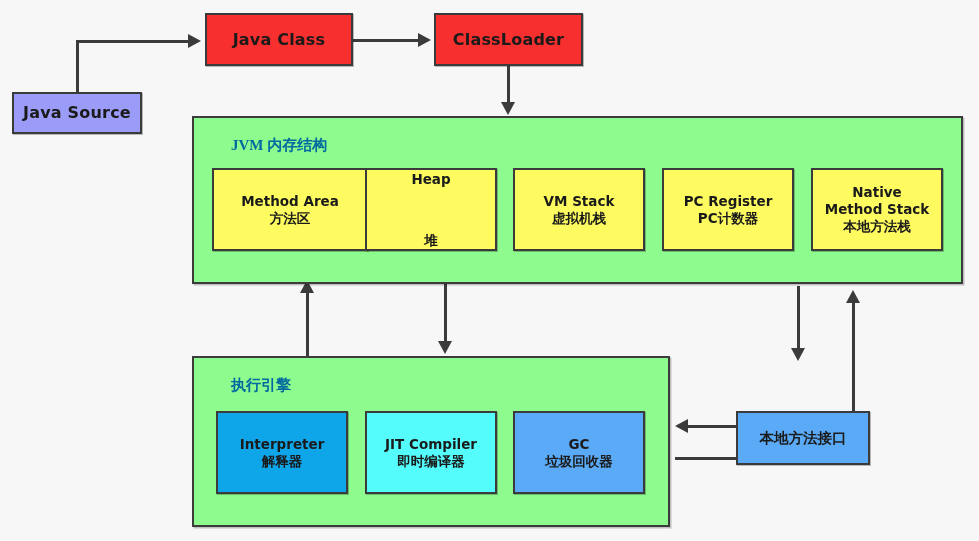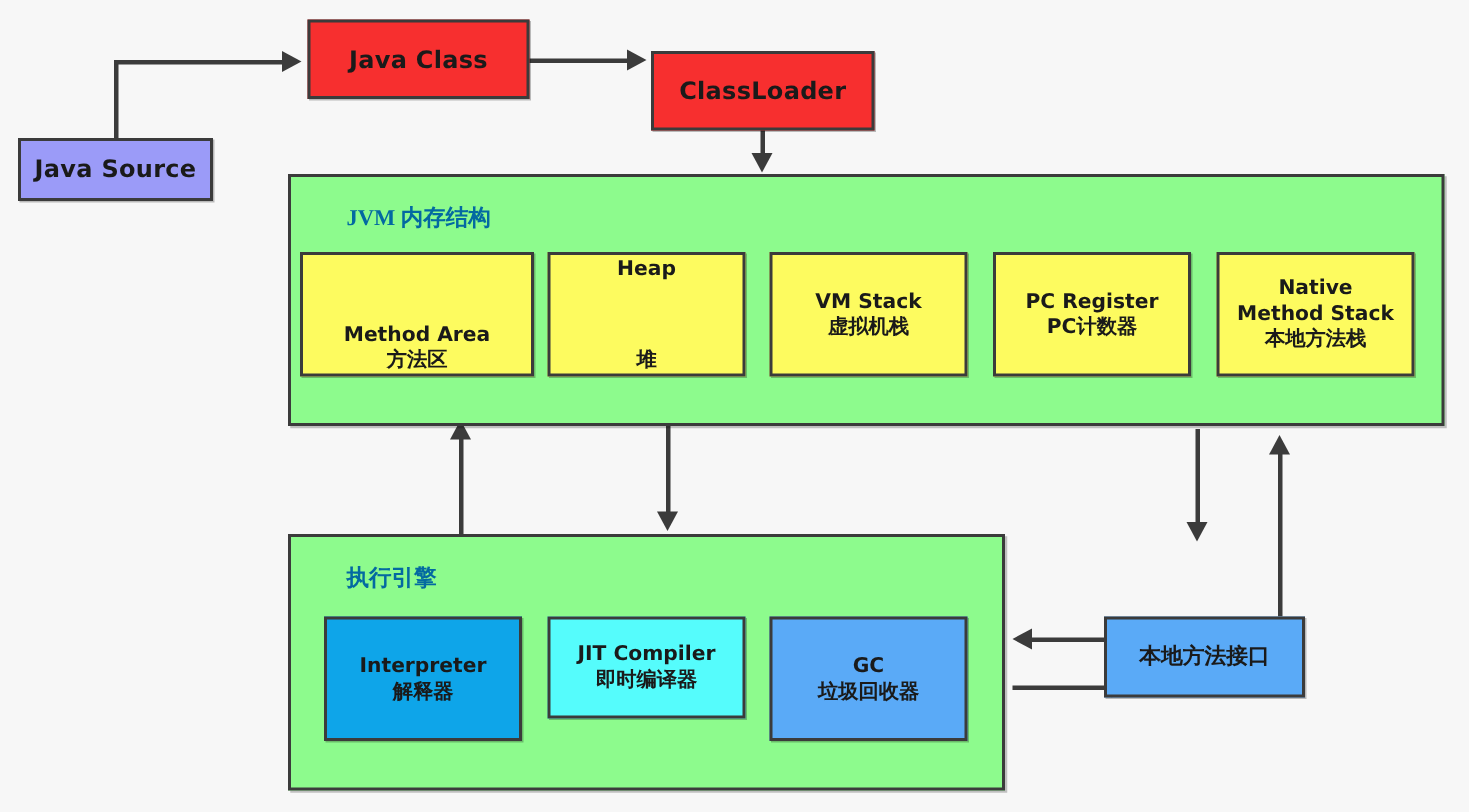--- a/index.html
+++ b/index.html
@@ -139,29 +139,29 @@
   <div class="arrow right" style="left:741px; top:451px;"></div>
 
   <div class="box flow-box src-box" style="left:12px; top:92px; width:130px; height:42px;">
     <span class="en">Java Source</span>
   </div>
 
   <div class="box flow-box cls-box" style="left:205px; top:13px; width:148px; height:53px;">
     <span class="en">Java Class</span>
   </div>
 
-  <div class="box flow-box cls-box" style="left:434px; top:13px; width:149px; height:53px;margin-top:21px;">
+  <div class="box flow-box cls-box" style="left:434px; top:13px; width:149px; height:53px;">
     <span class="en">ClassLoader</span>
   </div>
 
   <div class="container" style="left:192px; top:116px; width:771px; height:168px;">
     <div class="container-label" style="left:37px; top:18px;">JVM 内存结构</div>
   </div>
 
-  <div class="box cell mem-cell" style="left:200px; top:168px; width:156px; height:83px;justify-content:flex-end;">
+  <div class="box cell mem-cell" style="left:212px; top:168px; width:156px; height:83px;">
     <span class="en">Method Area</span>
     <span class="cn">方法区</span>
   </div>
 
   <div class="box cell mem-cell" style="left:365px; top:168px; width:132px; height:83px;gap:44px;">
     <span class="en">Heap</span>
     <span class="cn">堆</span>
   </div>
 
   <div class="box cell mem-cell" style="left:513px; top:168px; width:132px; height:83px;">
@@ -182,21 +182,21 @@
 
   <div class="container" style="left:192px; top:356px; width:478px; height:171px;">
     <div class="container-label" style="left:37px; top:18px;">执行引擎</div>
   </div>
 
   <div class="box cell eng-interpreter" style="left:216px; top:411px; width:132px; height:83px;">
     <span class="en">Interpreter</span>
     <span class="cn">解释器</span>
   </div>
 
-  <div class="box cell eng-jit" style="left:365px; top:411px; width:132px; height:68px;">
+  <div class="box cell eng-jit" style="left:365px; top:411px; width:132px; height:83px;">
     <span class="en">JIT Compiler</span>
     <span class="cn">即时编译器</span>
   </div>
 
   <div class="box cell eng-gc" style="left:513px; top:411px; width:132px; height:83px;">
     <span class="en">GC</span>
     <span class="cn">垃圾回收器</span>
   </div>
 
   <div class="box native-box" style="left:736px; top:411px; width:134px; height:54px;">

